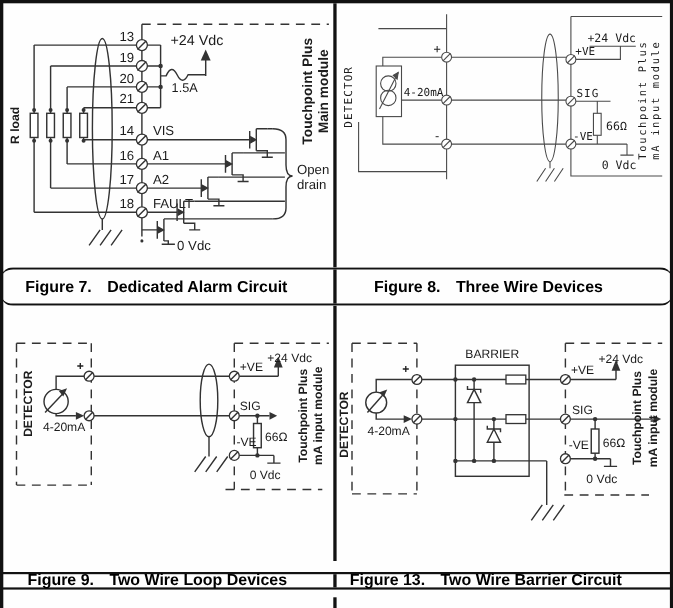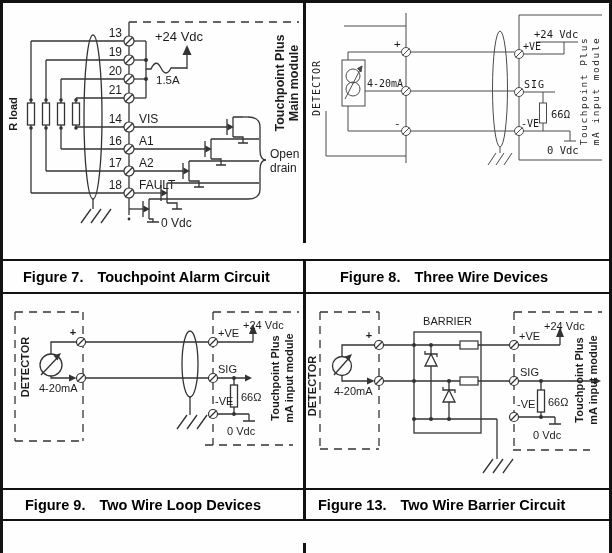--- a/index.html
+++ b/index.html
@@ -267,24 +267,24 @@
         <text x="215" y="124" font-size="10">-VE</text>
         <text x="245" y="115" font-size="10.5">66Ω</text>
         <text x="241" y="151" font-size="10.5">0 Vdc</text>
 
         <text transform="rotate(-90 281 88)" x="281" y="88" text-anchor="middle" font-size="9.5" letter-spacing="1.5">Touchpoint Plus</text>
         <text transform="rotate(-90 293 88)" x="293" y="88" text-anchor="middle" font-size="9.5" letter-spacing="1.5">mA input module</text>
       </svg>
     </div>
   </div>
 
-  <div class="caprow" style="top:259px;height:35px;">
+  <div class="caprow" style="top:243px;height:35px;border-radius:12px;">
     <div class="capcell" style="width:303px;padding-left:23px;box-sizing:border-box;">
       <span class="lab">Figure 7.</span>
-      <span class="tit">Touchpoint Alarm Circuit</span>
+      <span class="tit">Dedicated Alarm Circuit</span>
     </div>
     <div class="vdiv"></div>
     <div class="capcell" style="width:258px;padding-left:34px;box-sizing:border-box;">
       <span class="lab">Figure 8.</span>
       <span class="tit">Three Wire Devices</span>
     </div>
   </div>
 
   <div class="row" style="top:278px;height:232px;">
 
@@ -458,21 +458,21 @@
         <text x="211" y="130" font-size="11">-VE</text>
         <text x="242" y="128" font-size="11">66Ω</text>
         <text x="227" y="161" font-size="11">0 Vdc</text>
 
         <text transform="rotate(-90 277 102)" x="277" y="102" text-anchor="middle" font-size="11" font-weight="bold">Touchpoint Plus</text>
         <text transform="rotate(-90 291 102)" x="291" y="102" text-anchor="middle" font-size="11" font-weight="bold">mA input module</text>
       </svg>
     </div>
   </div>
 
-  <div class="caprow" style="top:488px;height:33px;text-align:center;">
+  <div class="caprow" style="top:520px;height:16px;text-align:center;">
     <div class="capcell" style="width:303px;padding-left:25px;box-sizing:border-box;">
       <span class="lab">Figure 9.</span>
       <span class="tit">Two Wire Loop Devices</span>
     </div>
     <div class="vdiv"></div>
     <div class="capcell" style="width:306px;padding-left:12px;box-sizing:border-box;">
       <span class="lab">Figure 13.</span>
       <span class="tit">Two Wire Barrier Circuit</span>
     </div>
   </div>

